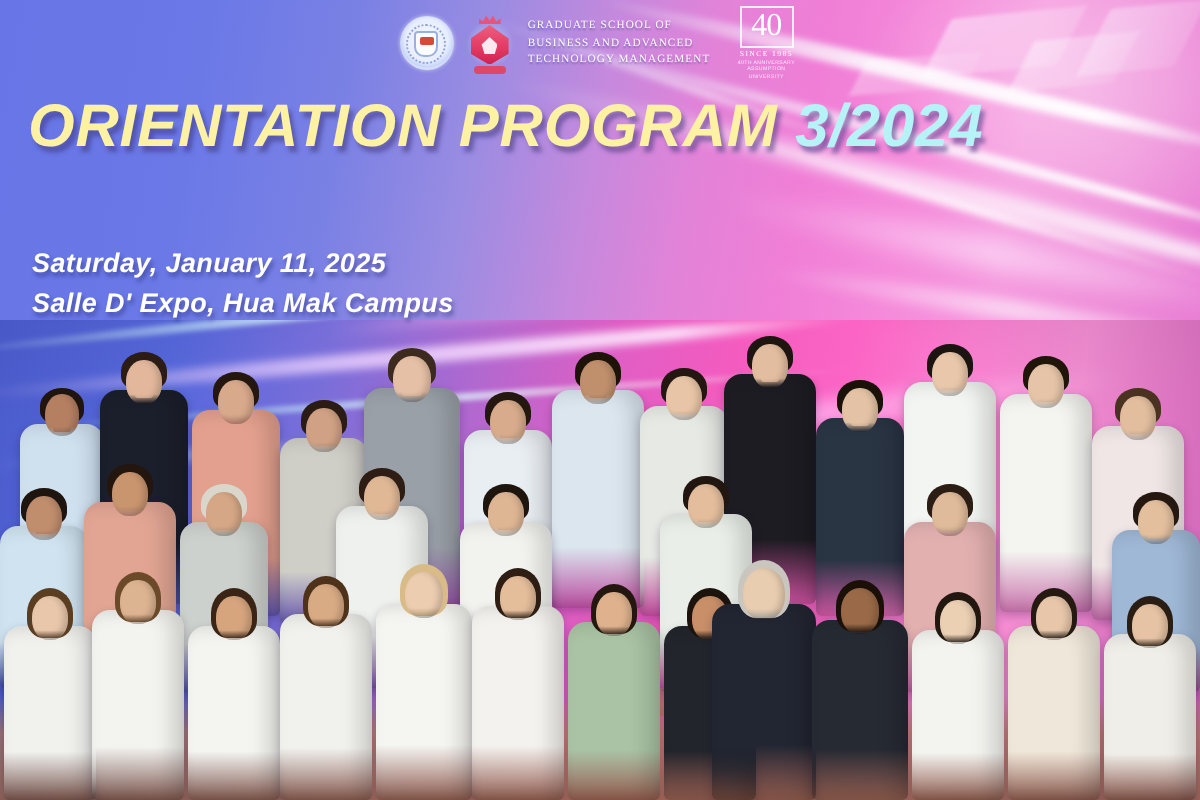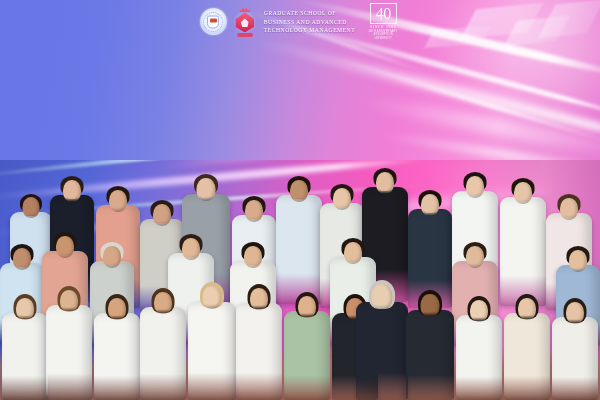--- a/index.html
+++ b/index.html
@@ -357,22 +357,28 @@
       <div class="framebox">
         <span>40</span>
       </div>
       <div class="since">SINCE 1985</div>
       <div class="sub">40TH ANNIVERSARY
 ASSUMPTION UNIVERSITY</div>
     </div>
   </div>
 
   <div class="headline">
+    <div class="h-line l2">
+      <span class="yellow">ORIENTATION PROGRAM</span>
+      <span class="cyan">3/2024</span>
+    </div>
   </div>
 
+  <div class="subline sub1">Saturday, January 11, 2025</div>
+  <div class="subline sub2">Salle D' Expo, Hua Mak Campus</div>
 
   <div class="photo">
     <div class="stage-bg">
       <div class="beam b4"></div>
       <div class="beam b1"></div>
       <div class="beam b2"></div>
       <div class="beam b3"></div>
       <div class="beam b5"></div>
       <div class="beam b6"></div>
     </div>

